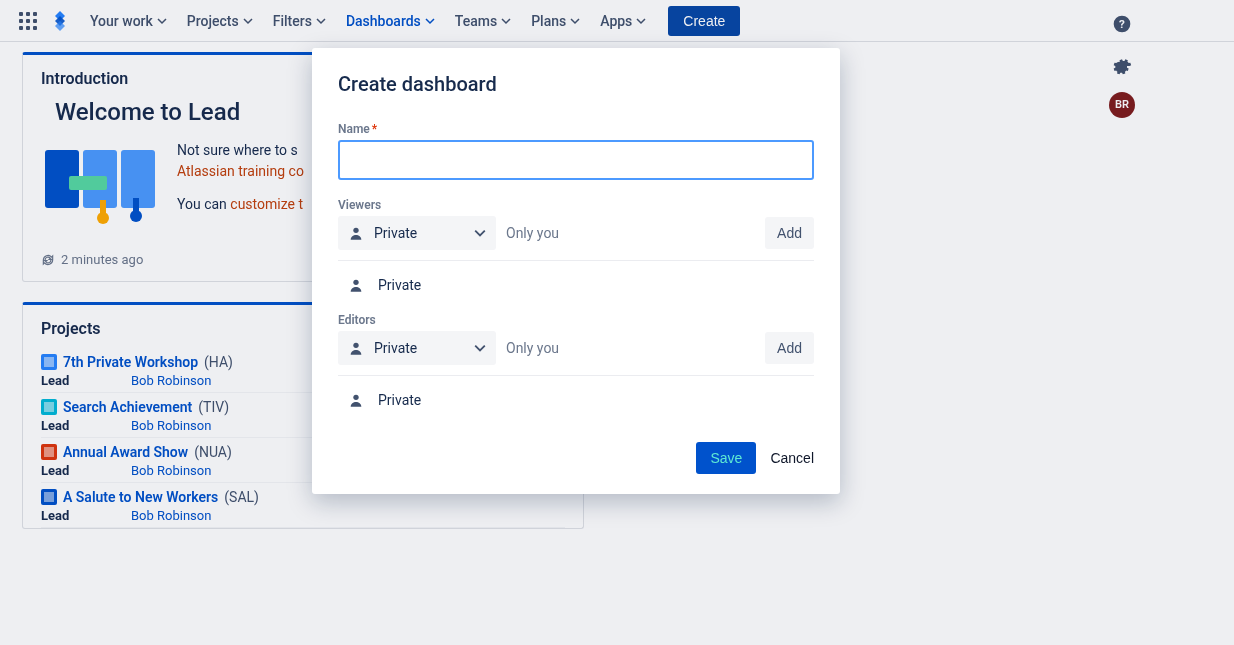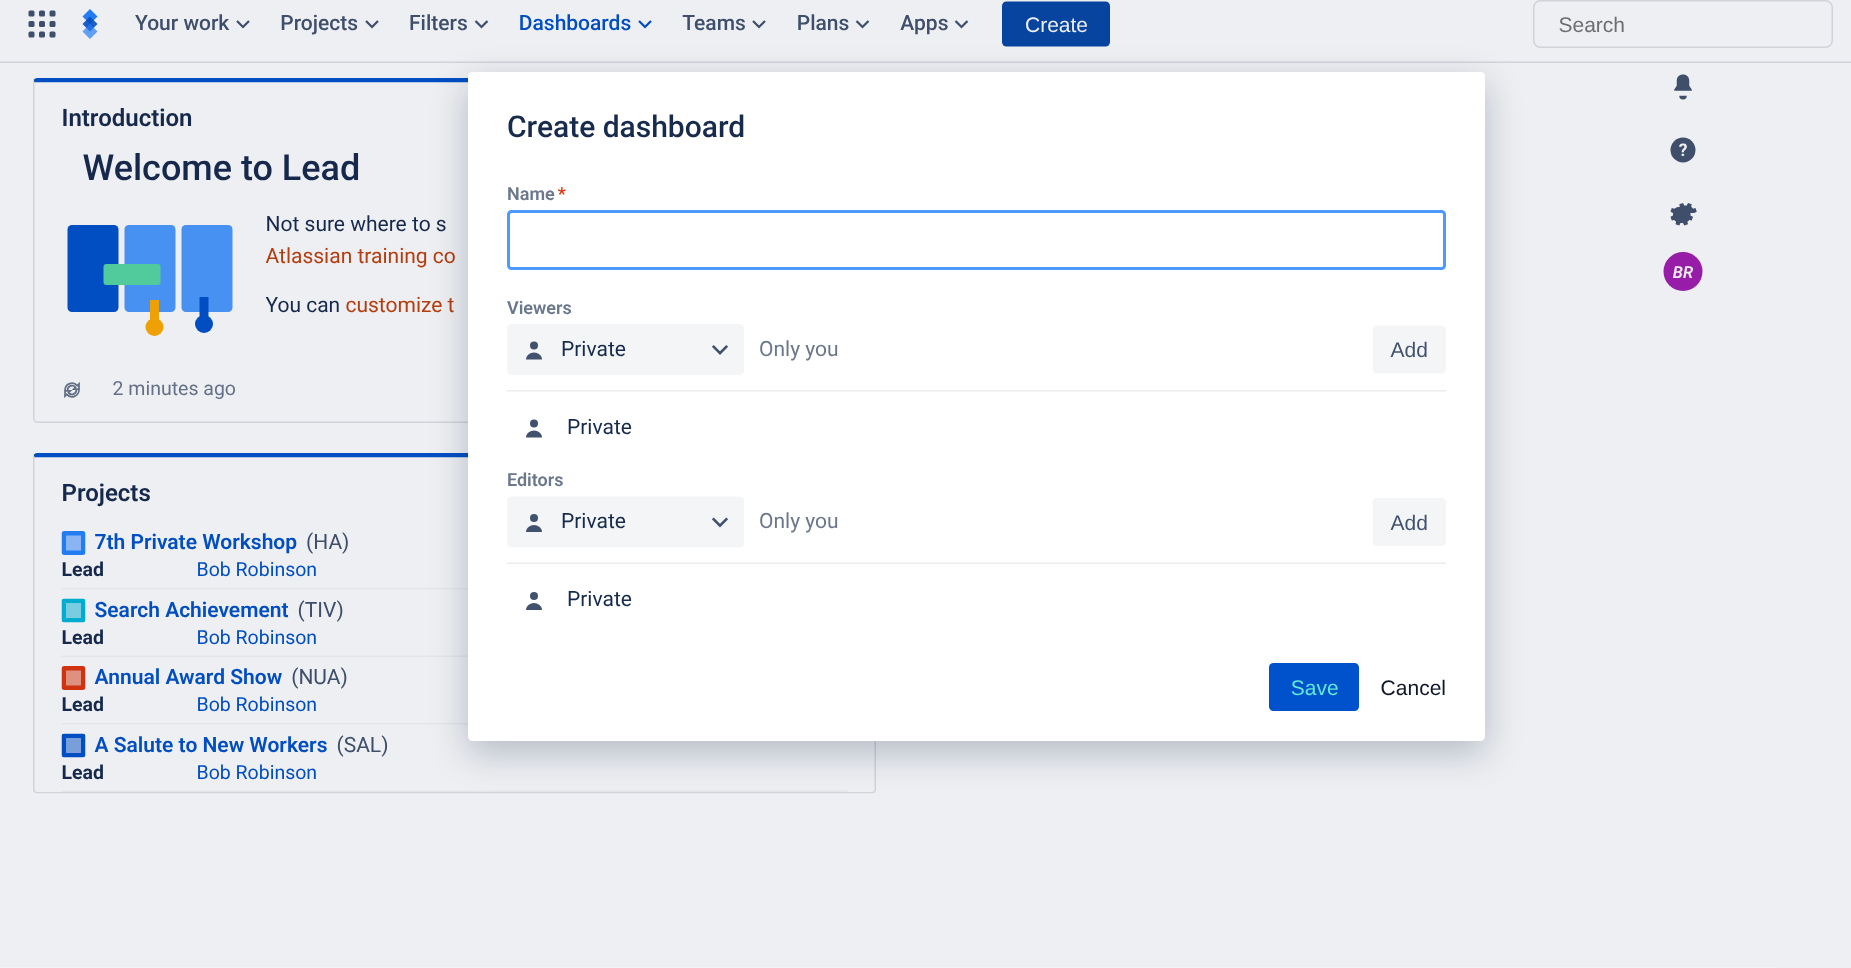--- a/index.html
+++ b/index.html
@@ -11,21 +11,21 @@
     width: 1234px;
     height: 645px;
     overflow: hidden;
     position: relative;
   }
 
   
   .navbar {
     height: 42px;
     display: flex;
-    align-items: flex-start;
+    align-items: center;
     padding: 0 12px;
     border-bottom: 1px solid #dfe1e6;
     position: relative;
     z-index: 1;
   }
   .nav-left { display: flex; align-items: center; gap: 4px; }
   .nav-item {
     display: flex; align-items: center;
     padding: 6px 8px; border-radius: 3px;
     color: #42526E; cursor: pointer; font-weight: 500;
@@ -39,21 +39,21 @@
     background:#0747A6;color:#fff;border:none;padding:7px 15px;border-radius:3px;
     font-weight:500;margin-left:10px;cursor:pointer;font-size:14px;
   }
   .nav-right { margin-left:auto; display:flex; align-items:center; gap:10px;flex-direction:column; }
   .search-box {
     display:flex;align-items:center;background:#fff;border:1px solid #dfe1e6;
     border-radius:5px;height:32px;width:200px;padding:0 10px;color:#6B778C;
   }
   .search-box input{border:none;outline:none;flex:1;font-size:14px;margin-left:6px;color:#172B4D;background:transparent;}
   .icon-btn{width:32px;height:32px;display:flex;align-items:center;justify-content:center;border-radius:50%;cursor:pointer;color:#42526E;}
-  .avatar-btn{width:26px;height:26px;border-radius:50%;background:#a21caf;color:#fff;display:flex;align-items:center;justify-content:center;font-size:11px;font-weight:600;font-style:italic;}
+  .avatar-btn{width:26px;height:26px;border-radius:50%;background:#7f1d1d;color:#fff;display:flex;align-items:center;justify-content:center;font-size:11px;font-weight:600;}
 
   
   .page {
     padding: 10px 16px 0 22px;
     width: 600px; 
   }
   .card {
     border: 1px solid #dfe1e6;
     border-top: 3px solid #0052CC;
     border-radius: 3px;
@@ -62,39 +62,39 @@
     padding: 14px 18px 14px 18px;
   }
   .card h2 { font-size: 16px; font-weight: 600; margin-bottom: 10px;}
   .intro-row{display:flex;gap:16px;}
   .intro-welcome{font-size:24px;font-weight:500;margin:6px 0 14px 14px;}
   .intro-text{color:#172B4D;font-size:14px;line-height:1.5;}
   .intro-text a{color:#c2410c;text-decoration:none;}
   .intro-text p{margin-bottom:12px;}
   .intro-img{width:120px;height:90px;position:relative;flex-shrink:0;}
 
-  .timestamp{display:flex;align-items:center;color:#6B778C;font-size:13px;margin-top:22px;gap:20px;}
+  .timestamp{display:flex;align-items:center;color:#6B778C;font-size:13px;margin-top:22px;gap:6px;}
 
   .projects-card{padding-bottom:0;}
   .proj-row{padding:6px 0 4px 0;border-bottom:1px solid #f4f5f7;}
   .proj-title{display:flex;align-items:center;gap:6px;}
   .proj-title .ic{width:16px;height:16px;flex-shrink:0;}
   .proj-name{color:#0052CC;font-weight:600;font-size:14px;}
   .proj-key{color:#42526E;font-weight:400;}
   .proj-sub{display:flex;gap:50px;font-size:13px;margin-top:3px;}
   .proj-sub .lbl{font-weight:700;color:#172B4D;width:40px;}
   .proj-sub .val{color:#0052CC;}
 
   
   .scrim{
     position:absolute;inset:0;background:rgba(9,30,66,0.07);
     z-index: 5;
   }
   .modal{
-    position:absolute;top:48px;left:312px;width:678px;
+    position:absolute;top:48px;left:312px;width:528px;
     background:#fff;border-radius:3px;
     box-shadow:0 8px 24px rgba(9,30,66,0.25);
     z-index:10;
     padding: 24px 26px 20px 26px;
   }
   .modal h1{font-size:20px;font-weight:500;color:#172B4D;margin-bottom:26px;}
   .field-label{font-size:12px;font-weight:600;color:#6B778C;margin-bottom:4px;display:block;}
   .req{color:#DE350B;margin-left:2px;}
   .text-input{
     width:100%;height:40px;border:2px solid #4C9AFF;border-radius:3px;

